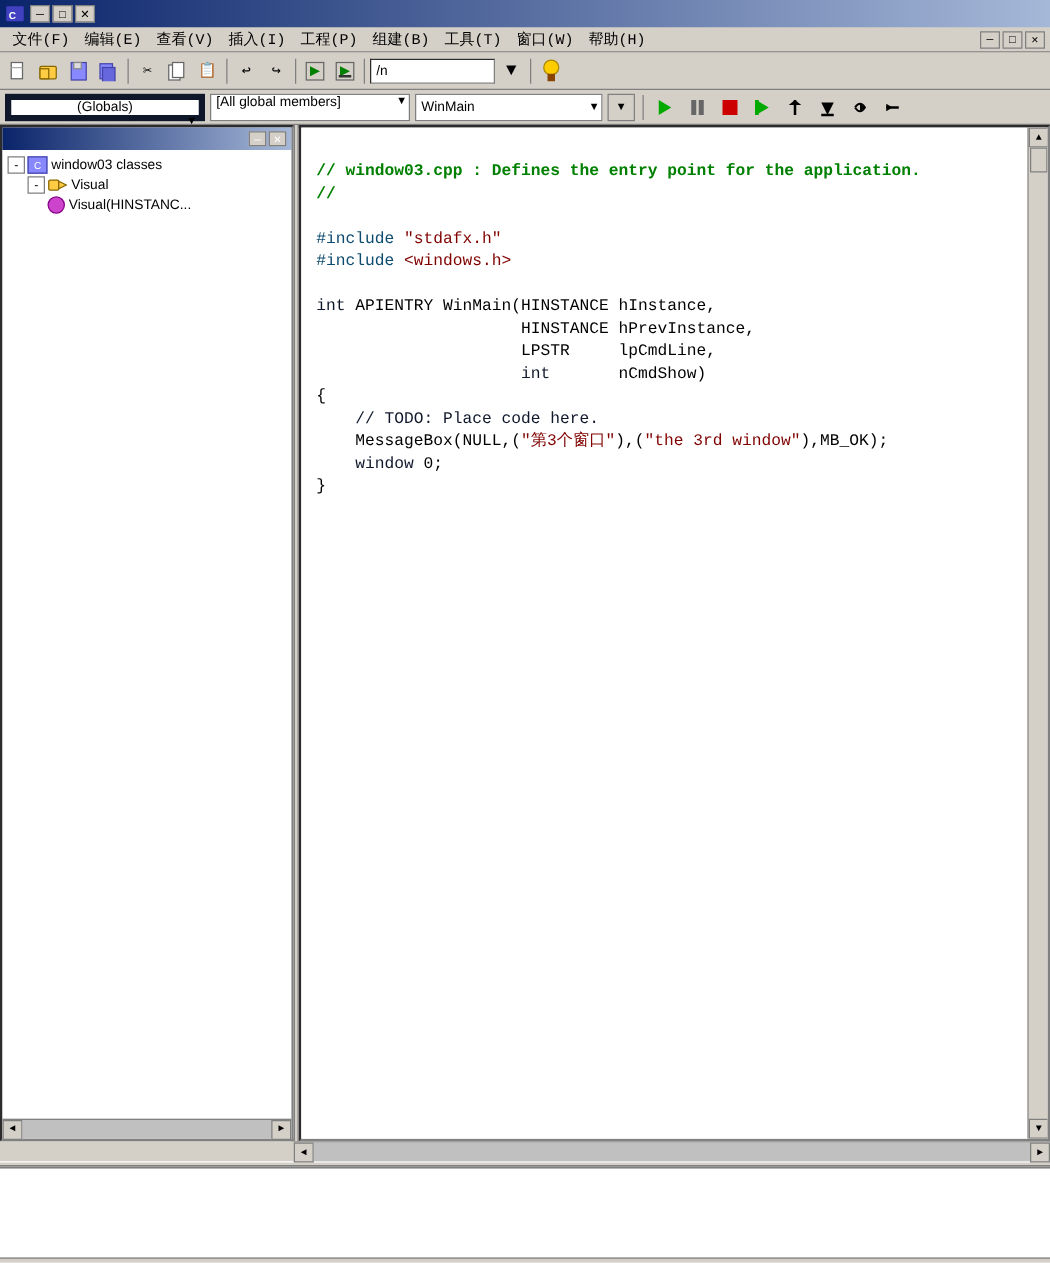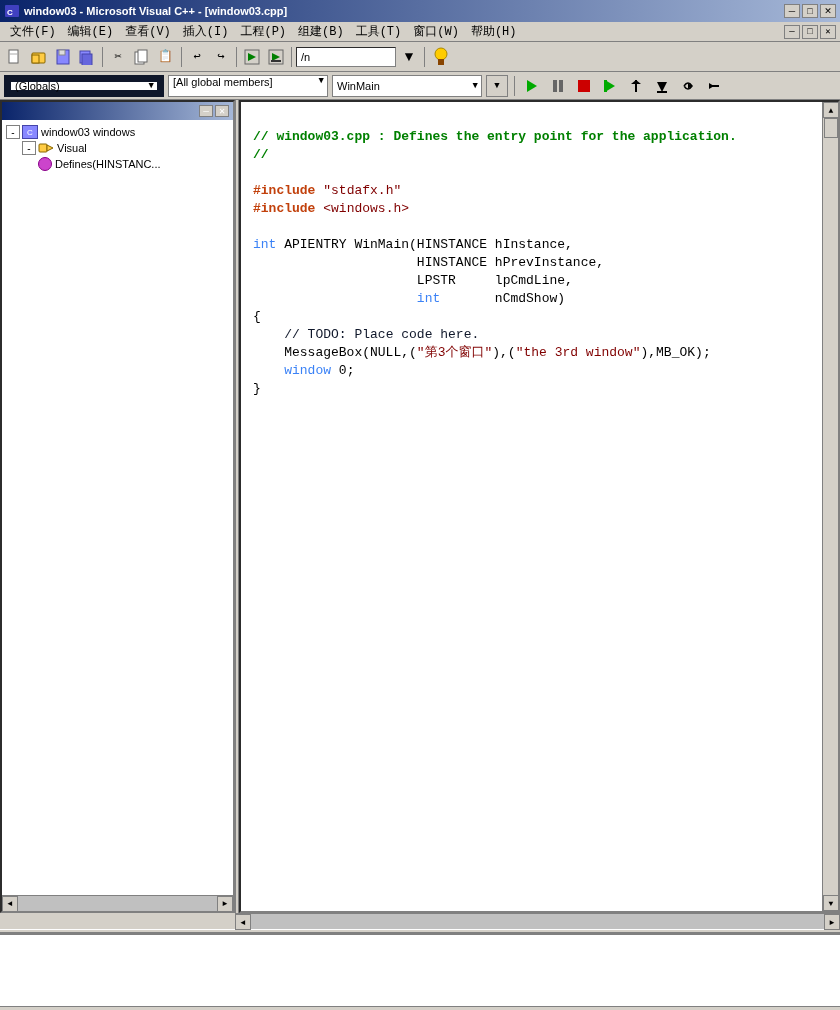--- a/index.html
+++ b/index.html
@@ -166,24 +166,24 @@
     }
     #editor-scrollbar-v {
       width: 16px;
       background: #d4d0c8;
       border-left: 1px solid #808080;
       display: flex;
       flex-direction: column;
     }
 
     .code-comment { color: #0f172a; }
-    .code-keyword { color: #3b82f6; }
+    .code-keyword { color: #0f172a; }
     .code-string { color: #800000; }
     .code-bold-comment { color: #008000; font-weight: bold; text-align: right; }
-    .code-preprocessor { color: #c2410c; font-weight: bold; }
+    .code-preprocessor { color: #0c4a6e; font-weight: normal; }
 
     
     #splitter {
       width: 4px;
       background: #d4d0c8;
       cursor: col-resize;
       border-left: 1px solid #808080;
       border-right: 1px solid #808080;
     }
 
@@ -272,21 +272,20 @@
 </head>
 <body>
 
 <div id="title-bar">
   <span style="width:16px;height:16px;margin-right:4px;display:inline-flex;align-items:center;justify-content:center;">
     <svg width="16" height="16" viewBox="0 0 16 16">
       <rect x="1" y="2" width="14" height="12" fill="#4040c0" rx="1"></rect>
       <text x="3" y="12" font-size="8" fill="white" font-weight="bold">C</text>
     </svg>
   </span>
-  <span class="title-text">window03 - Microsoft Visual C++ - [window03.cpp]</span>
   <div class="title-buttons">
     <div class="win-btn">─</div>
     <div class="win-btn">□</div>
     <div class="win-btn">✕</div>
   </div>
 </div>
 
 <div style="background:#d4d0c8;height:20px;display:flex;align-items:center;padding:0 4px;border-bottom:1px solid #808080;">
   <div style="flex:1;display:flex;align-items:center;">
     <span class="menu-item">文件(F)</span>
@@ -365,21 +364,21 @@
   <div class="toolbar-sep"></div>
   <div class="toolbar-btn" title="Wizard">
     <svg width="22" height="22">
         <circle cx="11" cy="8" r="6" fill="#ffcc00" stroke="#aa8800"></circle>
         <rect x="8" y="13" width="6" height="6" fill="#884400"></rect>
       </svg>
   </div>
 </div>
 
 <div id="toolbar2">
-  <div style="position:relative;display:flex;align-items:center;background:white;border:7px solid #0f172a;height:22px;min-width:160px;">
+  <div style="position:relative;display:flex;align-items:center;background:white;border:5px solid #0f172a;height:22px;min-width:160px;flex-direction:column;">
     <span style="padding:0 4px;font-family:Tahoma,sans-serif;font-size:11px;">(Globals)</span>
     <span style="margin-left:auto;padding:0 3px;font-size:9px;">▼</span>
   </div>
   <div style="position:relative;display:flex;align-items:flex-start;background:white;border:1px solid #808080;height:22px;min-width:160px;">
     <span style="padding:0 4px;font-family:Tahoma,sans-serif;font-size:11px;">[All global members]</span>
     <span style="margin-left:auto;padding:0 3px;font-size:9px;">▼</span>
   </div>
   <div style="position:relative;display:flex;align-items:center;background:white;border:1px solid #808080;height:22px;min-width:150px;">
     <span style="padding:0 4px;font-family:Tahoma,sans-serif;font-size:11px;">WinMain</span>
     <span style="margin-left:auto;padding:0 3px;font-size:9px;">▼</span>
@@ -444,37 +443,37 @@
       <div style="display:flex;gap:2px;">
         <div class="inner-close-btn">─</div>
         <div class="inner-close-btn">✕</div>
       </div>
     </div>
     <div id="tree-view">
 
       <div class="tree-item">
         <div class="tree-expand">-</div>
         <div style="width:16px;height:14px;background:#8888ff;border:1px solid #4444aa;margin-right:3px;display:flex;align-items:center;justify-content:center;font-size:8px;color:white;flex-shrink:0;">C</div>
-        <span>window03 windows</span>
+        <span>window03 classes</span>
       </div>
 
       <div class="tree-item tree-indent">
         <div class="tree-expand">-</div>
         <div style="width:16px;height:12px;display:inline-block;margin-right:3px;flex-shrink:0;">
           <svg width="16" height="12">
               <rect x="1" y="2" width="8" height="8" fill="#ffcc44" stroke="#886600" rx="1"></rect>
               <polygon points="9,3 15,6 9,9" fill="#ffcc44" stroke="#886600"></polygon>
             </svg>
         </div>
         <span>Visual</span>
       </div>
 
       <div class="tree-item tree-indent2">
         <div style="width:14px;height:14px;display:inline-block;margin-right:3px;flex-shrink:0;border-radius:50%;background:#cc44cc;border:1px solid #880088;"></div>
-        <span>Defines(HINSTANC...</span>
+        <span>Visual(HINSTANC...</span>
       </div>
     </div>
 
     <div class="bottom-hscroll">
       <div class="hscroll-btn">◄</div>
       <div class="hscroll-track"></div>
       <div class="hscroll-btn">►</div>
     </div>
   </div>
 

